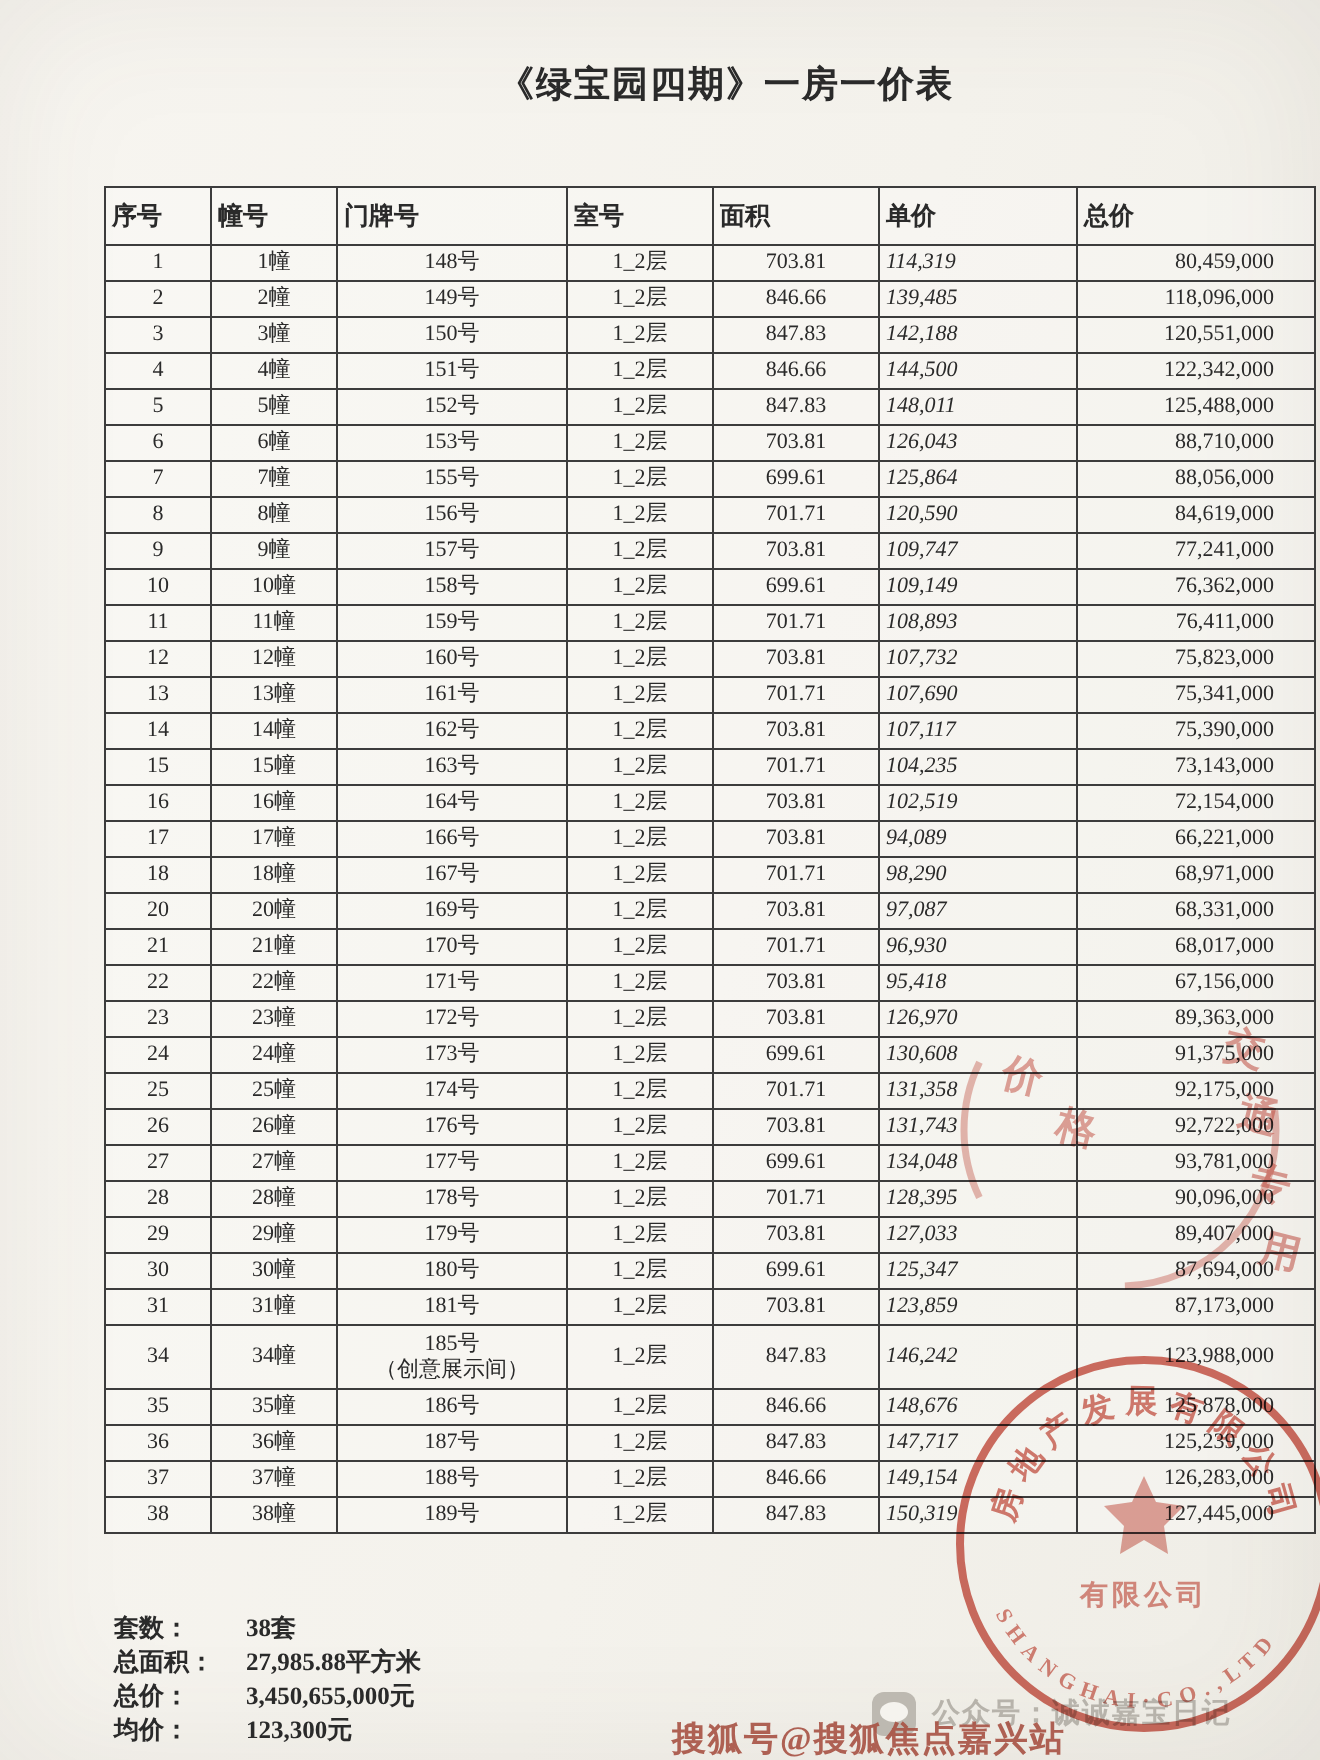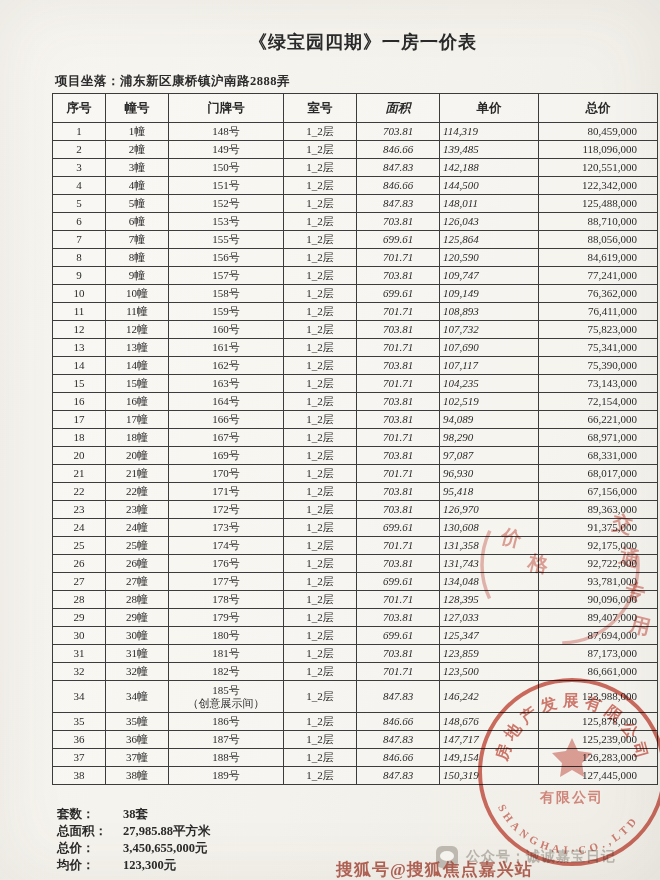--- a/index.html
+++ b/index.html
@@ -25,28 +25,28 @@
   .price-table{
     position:absolute;top:93px;left:52px;
     border-collapse:collapse;table-layout:fixed;width:558px;
     background:rgba(255,255,255,.25);
   }
   .price-table th,.price-table td{
     border:1px solid #3c3c3c;
     overflow:hidden;vertical-align:middle;
     padding:0 3px;
   }
-  .price-table th{height:28px;font-size:12.5px;font-weight:bold;text-align:center;}
+  .price-table th{height:28px;font-size:12.5px;font-weight:bold;text-align:left;}
   .price-table td{height:17px;font-size:11px;line-height:1.15;text-align:center;white-space:pre-line;}
   .price-table tr.tall td{height:31px;}
   .price-table th:nth-child(1),.price-table td:nth-child(1){width:46px;}
   .price-table th:nth-child(2),.price-table td:nth-child(2){width:56px;}
   .price-table th:nth-child(3),.price-table td:nth-child(3){width:108px;margin-left:27px;}
   .price-table th:nth-child(4),.price-table td:nth-child(4){width:66px;}
-  .price-table th:nth-child(5),.price-table td:nth-child(5){width:76px;font-style:italic;}
+  .price-table th:nth-child(5),.price-table td:nth-child(5){width:76px;}
   .price-table th:nth-child(6),.price-table td:nth-child(6){width:92px;}
   .price-table th:nth-child(7),.price-table td:nth-child(7){width:112px;}
   .price-table td:nth-child(6){text-align:left;padding-right:16px;font-style:italic;}
   .price-table td:nth-child(7){text-align:right;padding-right:20px;}
   .summary{position:absolute;left:57px;top:806px;font-size:12.5px;font-weight:bold;}
   .sline{height:17px;line-height:17px;}
   .slabel{display:inline-block;min-width:66px;}
   .wechat-mark{
     position:absolute;left:436px;top:846px;z-index:3;
     display:flex;align-items:center;gap:8px;
@@ -70,21 +70,20 @@
   }
   .stamps text{font-family:"Liberation Serif","DejaVu Serif",serif;font-weight:bold;fill:#c23b2c;}
 </style>
 </head>
 <body>
 
 <div class="page">
 
   <div class="title">《绿宝园四期》一房一价表</div>
 
-  <div class="location">项目坐落：浦东新区康桥镇沪南路2888弄</div>
 
   <table class="price-table">
     <thead>
       <tr>
           <th>序号</th>
           <th>幢号</th>
           <th>门牌号</th>
           <th>室号</th>
           <th>面积</th>
           <th>单价</th>
@@ -354,29 +353,20 @@
           <td>87,694,000</td>
         </tr>
         <tr>
           <td>31</td>
           <td>31幢</td>
           <td>181号</td>
           <td>1_2层</td>
           <td>703.81</td>
           <td>123,859</td>
           <td>87,173,000</td>
-        </tr>
-        <tr>
-          <td>32</td>
-          <td>32幢</td>
-          <td>182号</td>
-          <td>1_2层</td>
-          <td>701.71</td>
-          <td>123,500</td>
-          <td>86,661,000</td>
         </tr>
         <tr class="tall">
           <td>34</td>
           <td>34幢</td>
           <td>185号
 （创意展示间）</td>
           <td>1_2层</td>
           <td>847.83</td>
           <td>146,242</td>
           <td>123,988,000</td>

